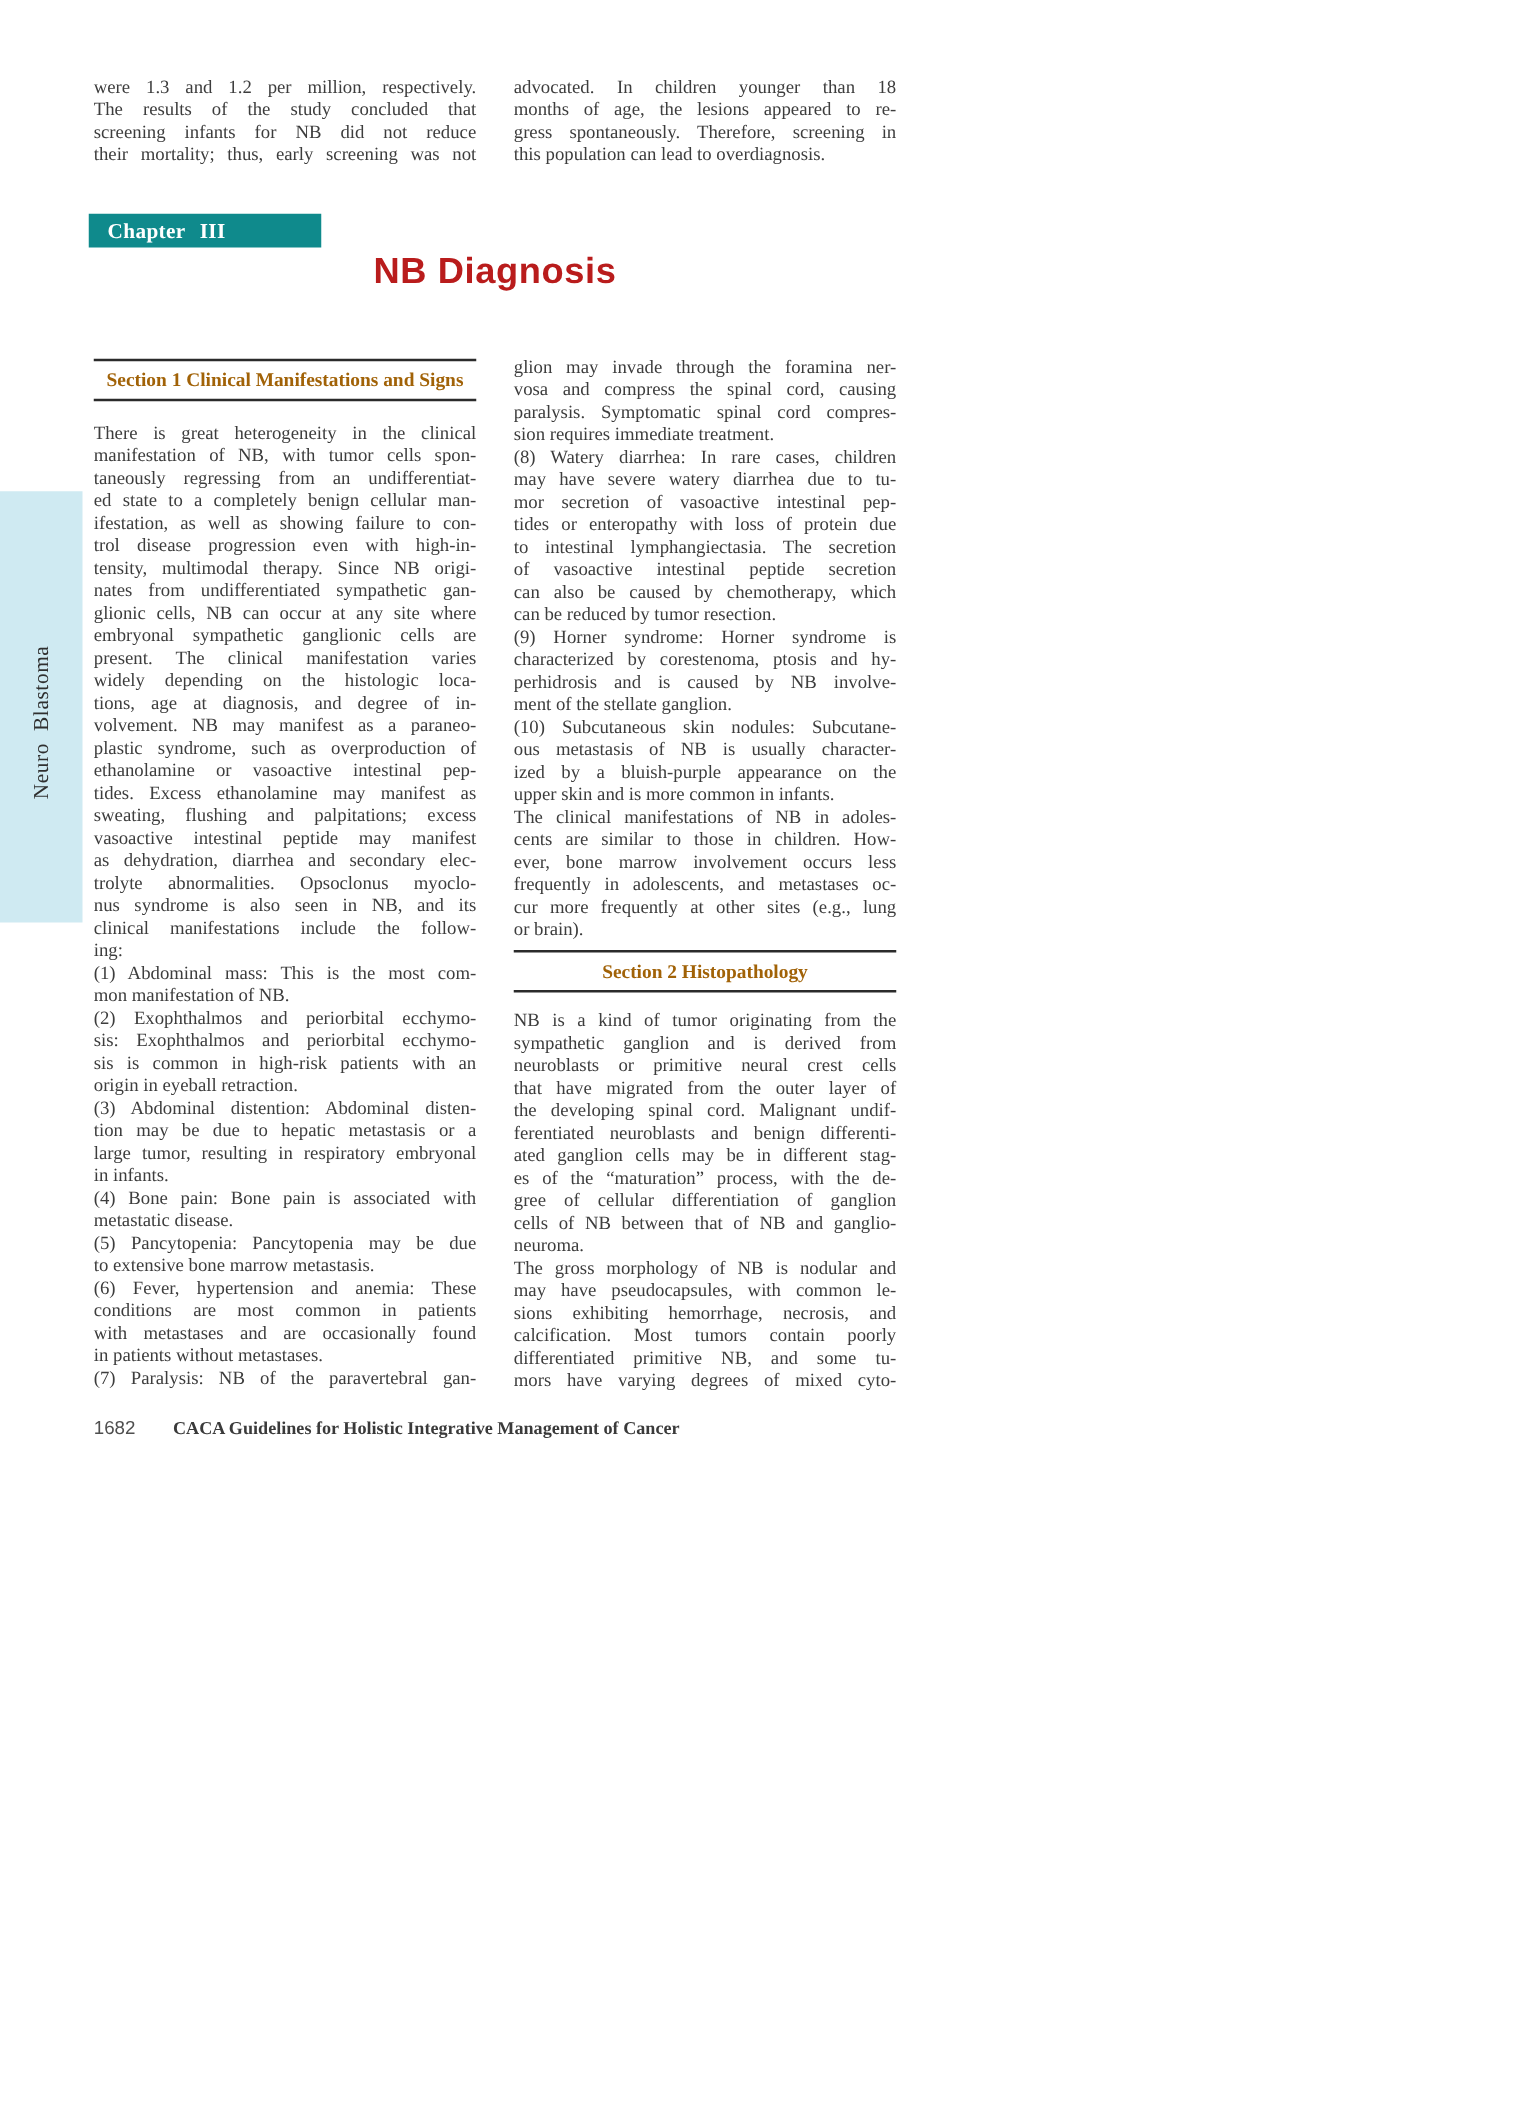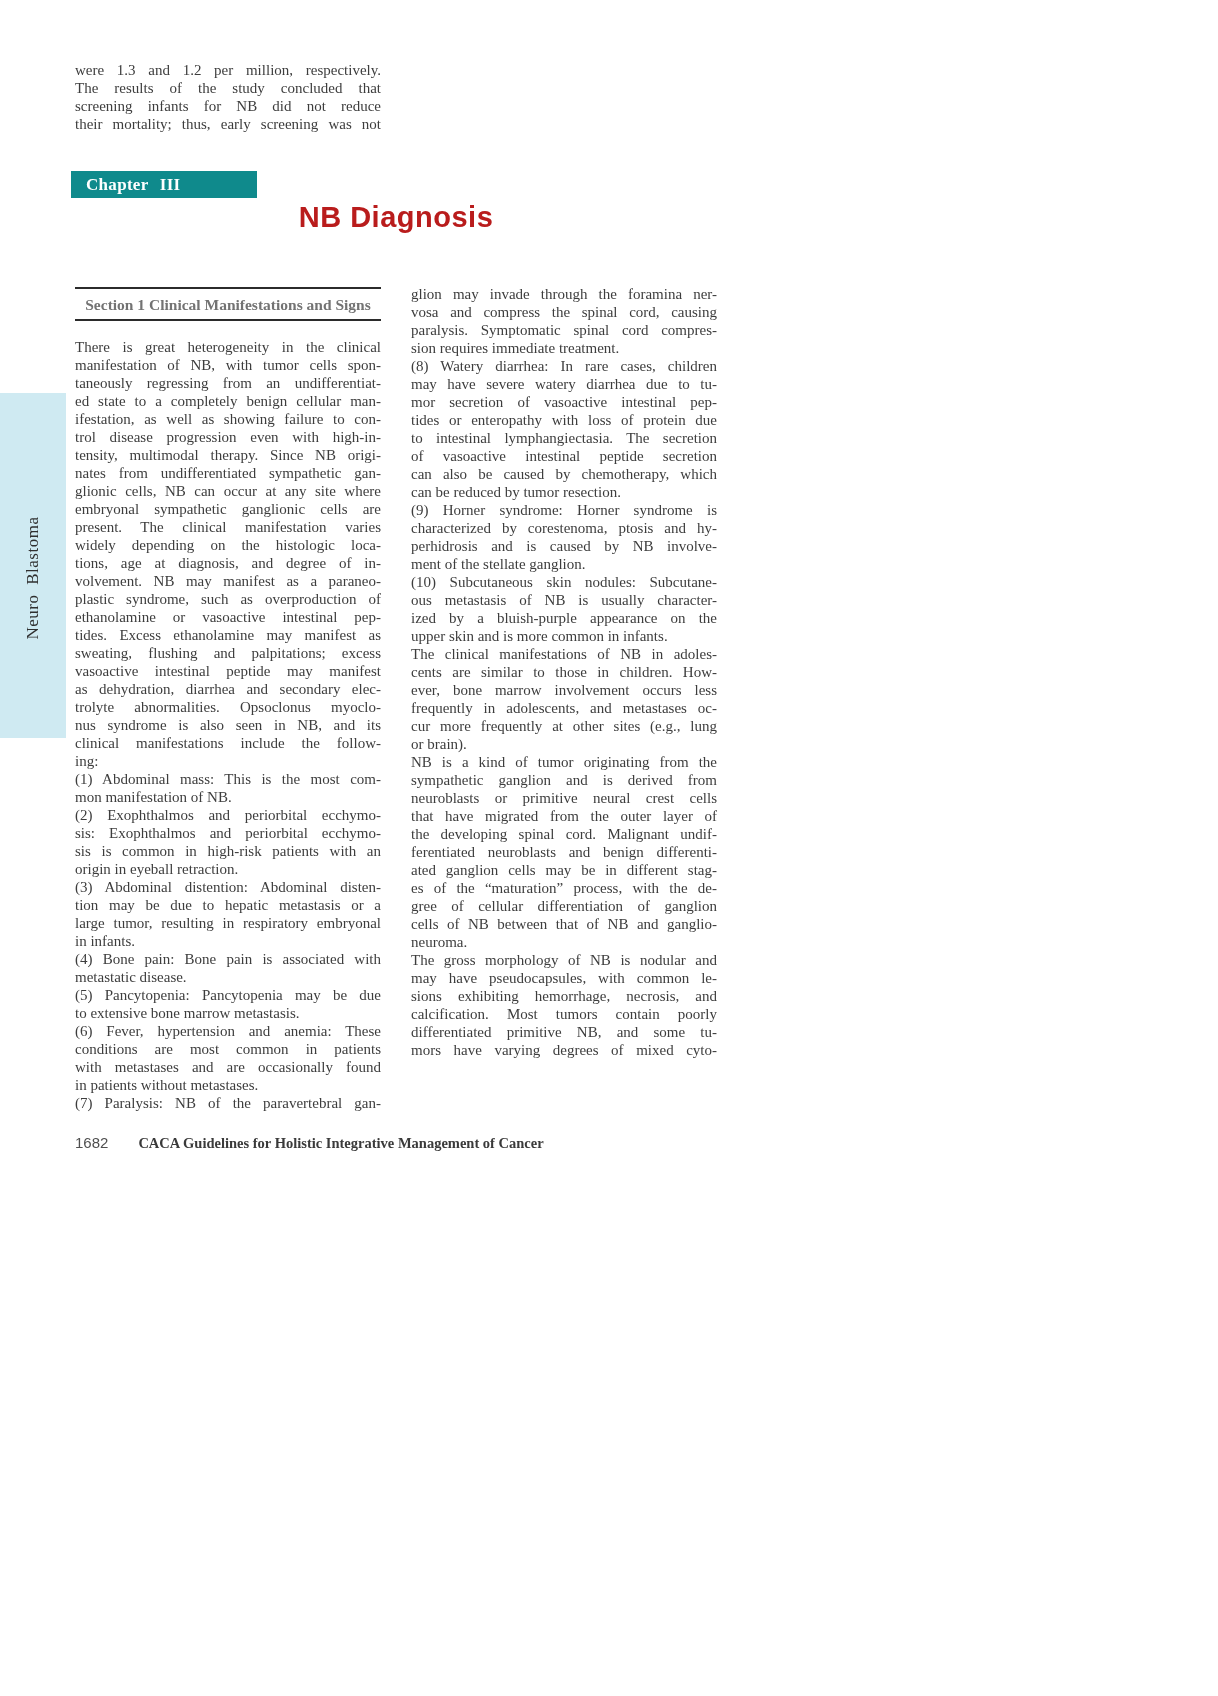--- a/index.html
+++ b/index.html
@@ -24,21 +24,21 @@
     position:absolute; left:75px; top:201px; width:642px; margin:0;
     text-align:center; font-family:"Liberation Sans", sans-serif;
     font-size:29px; font-weight:bold; color:#b91c1c; letter-spacing:0.5px;
   }
 
   .leftcol  { left:75px;  top:287px; width:306px; }
   .rightcol { left:411px; top:285px; width:306px; }
 
   .sect-head {
     border-top:2px solid #2b2b2b; border-bottom:2px solid #2b2b2b;
-    text-align:center; font-weight:bold; font-size:15.5px; color:#737373;
+    text-align:center; font-weight:bold; font-size:15.5px; color:#a16207;
     padding:6px 0 5px 0; line-height:19px;
   }
   .sect-head.first  { margin-bottom:17px; }
   .sect-head.second { margin-top:7px; margin-bottom:14px; }
 
   .sidebar {
     position:absolute; left:0; top:393px; width:66px; height:345px;
     background:#cfeaf2; display:flex; align-items:center; justify-content:center;
   }
   .sidebar span {
@@ -57,20 +57,26 @@
 </head>
 <body>
 
 <div class="page">
 
   <div class="textcol top-left">
       <div class="tline">were 1.3 and 1.2 per million, respectively.</div>
       <div class="tline">The results of the study concluded that</div>
       <div class="tline">screening infants for NB did not reduce</div>
       <div class="tline">their mortality; thus, early screening was not</div>
+    </div>
+  <div class="textcol top-right">
+      <div class="tline">advocated. In children younger than 18</div>
+      <div class="tline">months of age, the lesions appeared to re-</div>
+      <div class="tline">gress spontaneously. Therefore, screening in</div>
+      <div class="tline tline-end">this population can lead to overdiagnosis.</div>
     </div>
 
   <div class="banner">
     <span>Chapter III</span>
   </div>
 
   <h1 class="title">NB Diagnosis</h1>
 
   <div class="textcol leftcol">
     <div class="sect-head first">
@@ -145,20 +151,23 @@
         <div class="tline">ous metastasis of NB is usually character-</div>
         <div class="tline">ized by a bluish-purple appearance on the</div>
         <div class="tline tline-end">upper skin and is more common in infants.</div>
         <div class="tline">The clinical manifestations of NB in adoles-</div>
         <div class="tline">cents are similar to those in children. How-</div>
         <div class="tline">ever, bone marrow involvement occurs less</div>
         <div class="tline">frequently in adolescents, and metastases oc-</div>
         <div class="tline">cur more frequently at other sites (e.g., lung</div>
         <div class="tline tline-end">or brain).</div>
       </div>
+    <div class="sect-head second">
+      <span>Section 2 Histopathology</span>
+    </div>
     <div>
         <div class="tline">NB is a kind of tumor originating from the</div>
         <div class="tline">sympathetic ganglion and is derived from</div>
         <div class="tline">neuroblasts or primitive neural crest cells</div>
         <div class="tline">that have migrated from the outer layer of</div>
         <div class="tline">the developing spinal cord. Malignant undif-</div>
         <div class="tline">ferentiated neuroblasts and benign differenti-</div>
         <div class="tline">ated ganglion cells may be in different stag-</div>
         <div class="tline">es of the “maturation” process, with the de-</div>
         <div class="tline">gree of cellular differentiation of ganglion</div>

